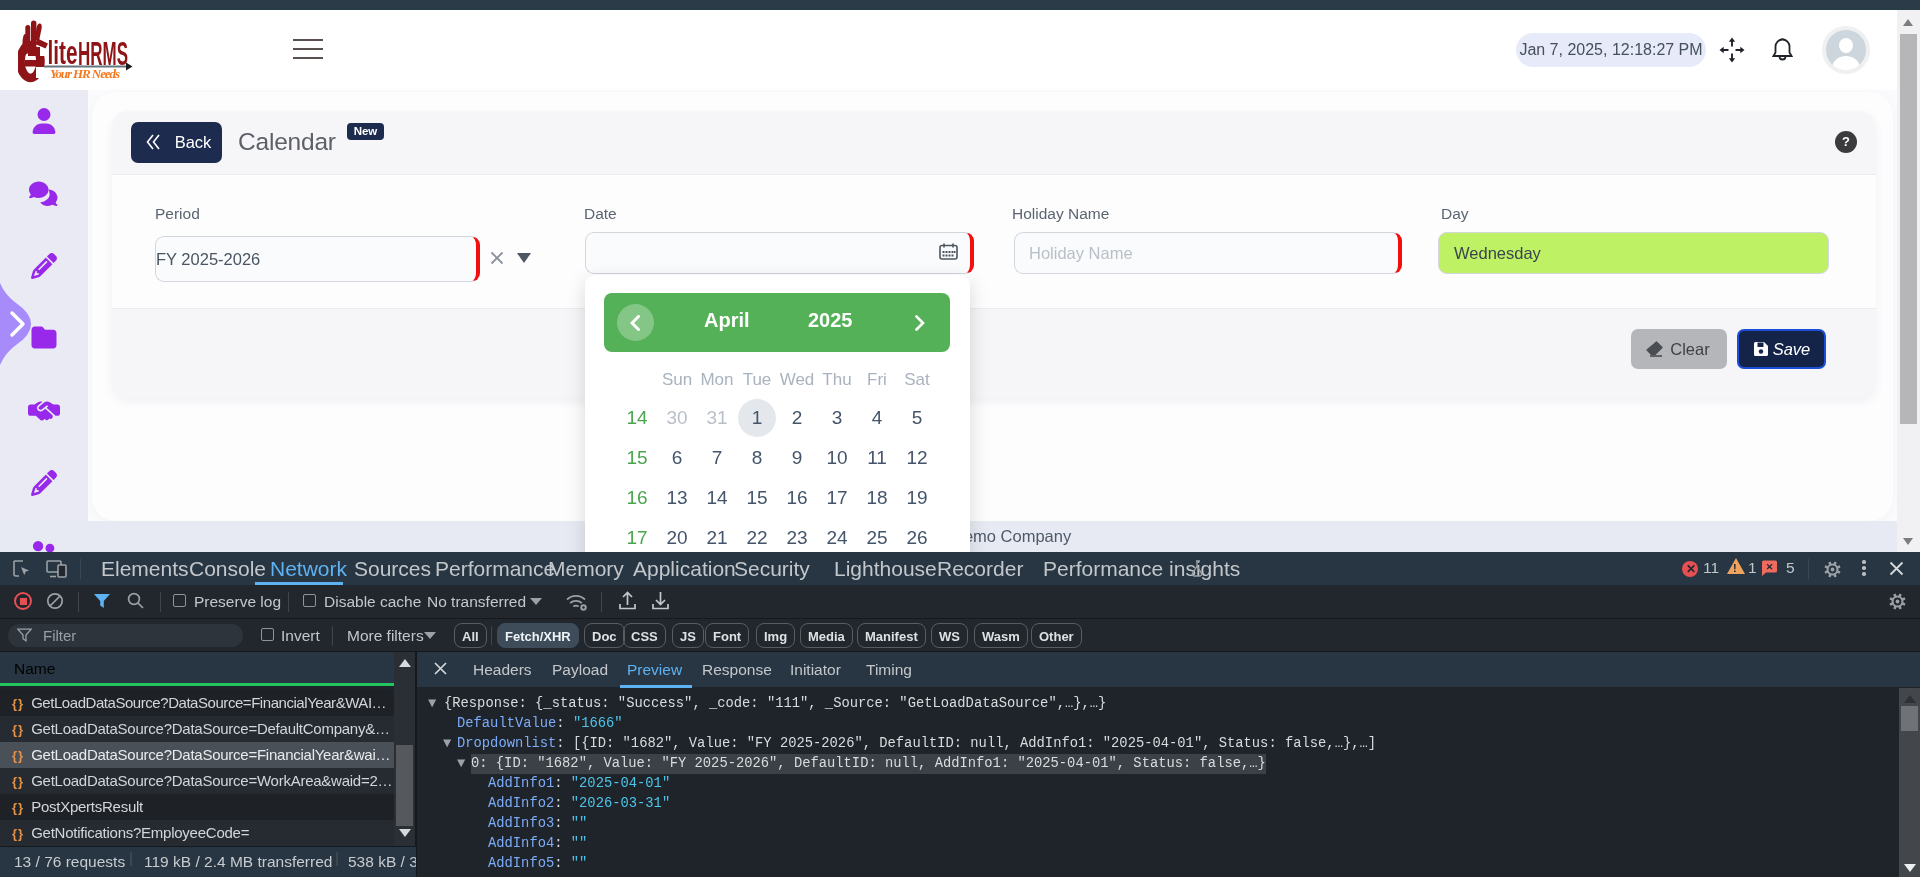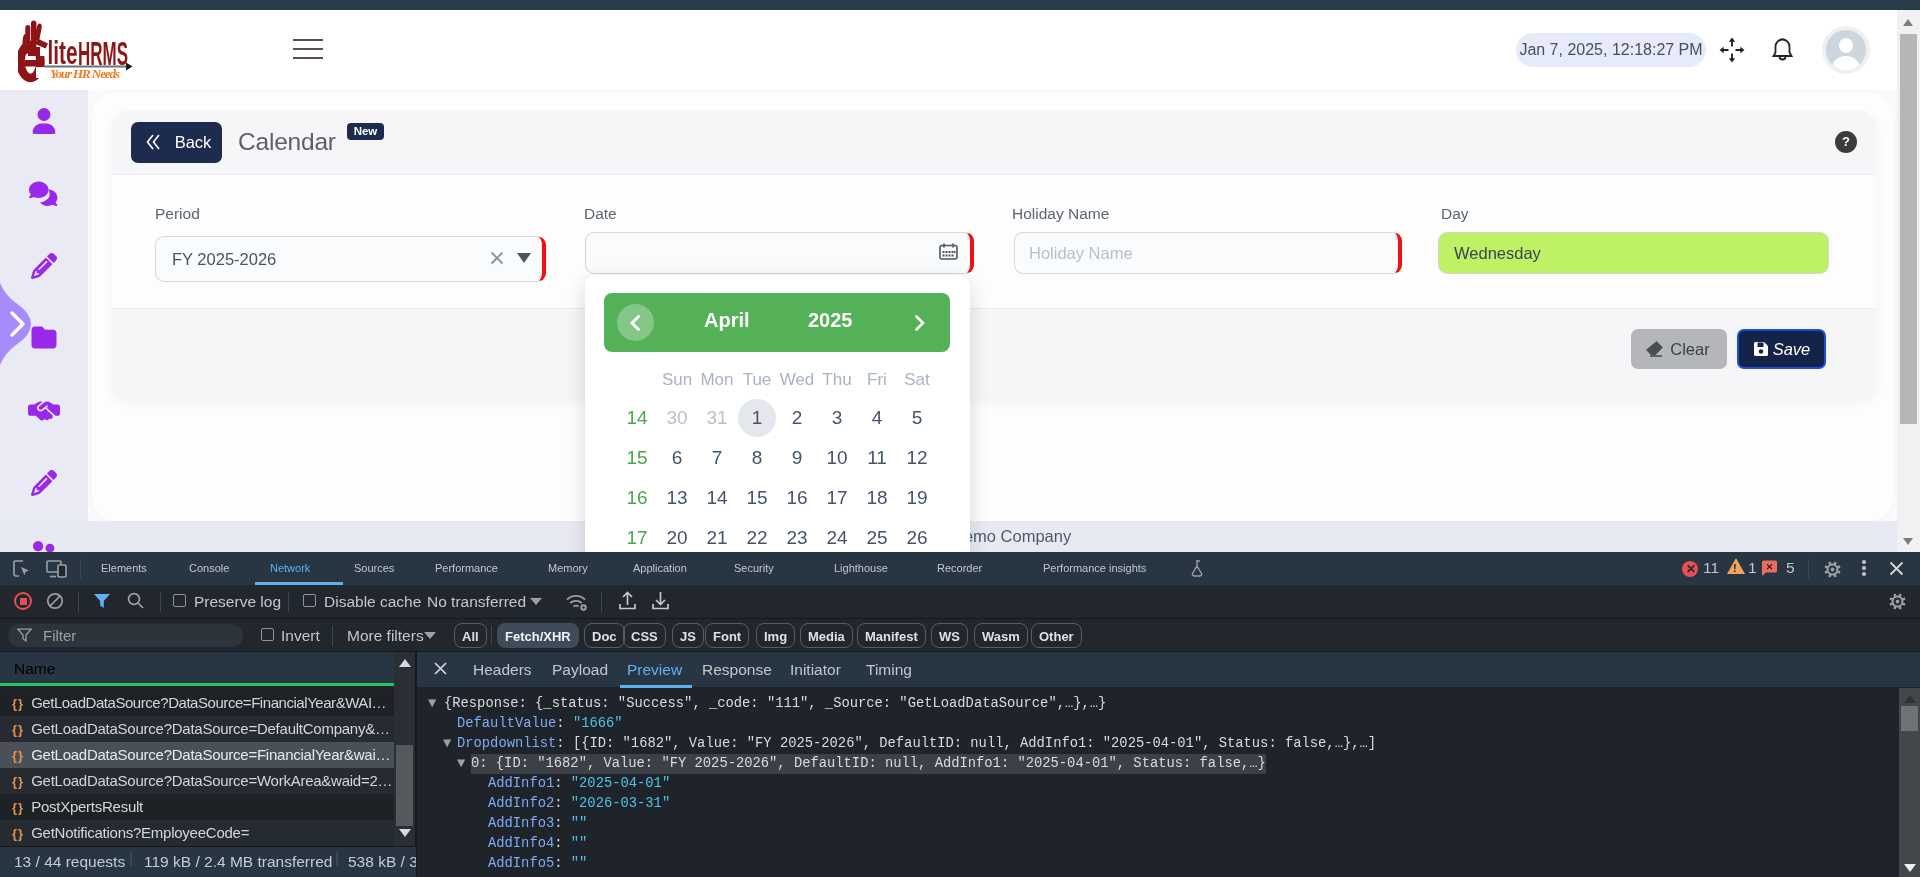--- a/index.html
+++ b/index.html
@@ -62,21 +62,21 @@
   #selday span { position:relative; z-index:1; }
   #selday:before { content:""; position:absolute; left:1px; top:1px; width:38px; height:38px; border-radius:50%;
                    background:#e4e7eb; }
 
   
   #devtools { left:0; top:552px; width:1920px; height:325px; background:#1f242a; color:#ccd0d4; }
   .dt-slate { background:#273642; }
   #dt-tabs { left:0; top:552px; width:1920px; height:33px; }
   #dt-toolbar { left:0; top:585px; width:1920px; height:34px; background:#21272d; border-bottom:1px solid #15191d; }
   #dt-filter { left:0; top:619px; width:1920px; height:33px; background:#21272d; border-bottom:1px solid #15191d; }
-  .dt-tab { position:absolute; top:552px; height:42px; line-height:33px; font-size:11px; color:#c3c7cb; }
+  .dt-tab { position:absolute; top:552px; height:42px; line-height:33px; font-size:21px; color:#c3c7cb; }
   .dt-chip { position:absolute; top:623px; height:25px; line-height:25px; border-radius:8px; font-size:13px;
              font-weight:bold; padding:0 7px; color:#dde1e4; border:1px solid #595d62; }
   #dt-namehead { left:0; top:652px; width:416px; height:34px; line-height:34px; font-size:15.5px; padding-left:14px;
                  border-bottom:3px solid #22c55e; }
   .nrow { position:absolute; left:0; width:394px; height:26px; line-height:26px; font-size:15px; letter-spacing:-0.25px; color:#d2d6da;
           white-space:nowrap; overflow:hidden; }
   #dt-status { left:0; top:846px; width:416px; height:31px; font-size:15.5px; color:#c7cbd0; overflow:hidden; white-space:nowrap; }
 
   #dt-rtabs { left:417px; top:652px; width:1503px; height:35px; }
   .rtab { position:absolute; top:652px; height:35px; line-height:35px; font-size:15.5px; color:#c3c7cb; }
@@ -185,21 +185,21 @@
     </svg><span style="margin-left:33px;">Back</span></div>
 <div id="title" class="abs">Calendar</div>
 <div id="newbadge" class="abs">New</div>
 <div id="helpq" class="abs">?</div>
 
 <div class="abs flabel" style="left:155px;">Period</div>
 <div class="abs flabel" style="left:584px;">Date</div>
 <div class="abs flabel" style="left:1012px;">Holiday Name</div>
 <div class="abs flabel" style="left:1441px;">Day</div>
 
-<div class="abs field redr" style="left:155px; width:391px; top:236px; height:46px; line-height:44px; padding-left:16px;">FY 2025-2026</div>
+<div class="abs field redr" style="left:155px; width:325px; top:236px; height:46px; line-height:44px; ">FY 2025-2026</div>
 <svg class="abs" style="left:490px; top:251px;" width="14" height="14" viewBox="0 0 14 14">
     <path d="M1.5 1.5 L12.5 12.5 M12.5 1.5 L1.5 12.5" stroke="#8a919c" stroke-width="1.8"></path>
   </svg>
 <div class="abs" style="left:517px; top:253px; width:0; height:0; border-left:7.5px solid transparent; border-right:7.5px solid transparent; border-top:10px solid #4d5662;"></div>
 <div class="abs field redr" style="left:585px; width:389px;"></div>
 <svg class="abs" style="left:939px; top:243px;" width="19" height="17" viewBox="0 0 19 17">
   <rect x="1" y="2.5" width="17" height="13.5" rx="2" stroke="#4d565f" stroke-width="1.6" fill="none"></rect>
   <path d="M5 0.5 v4 M14 0.5 v4" stroke="#4d565f" stroke-width="1.6"></path>
   <g fill="#4d565f">
     <rect x="3.5" y="8" width="2" height="2"></rect>
@@ -423,21 +423,21 @@
 <div class="nrow" style="top:794px; background:#1e2227;"><span class="nico">{}</span>PostXpertsResult</div>
 <div class="nrow" style="top:820px; background:#262b31;"><span class="nico">{}</span>GetNotifications?EmployeeCode=</div>
 
 <div class="abs" style="left:394px; top:652px; width:21px; height:194px; background:#2a2f35;"></div>
 <div class="abs" style="left:399px; top:659px; width:0; height:0; border-left:6px solid transparent; border-right:6px solid transparent; border-bottom:8px solid #d6d9dc;"></div>
 <div class="abs" style="left:396px; top:745px; width:17px; height:81px; background:#55595e;"></div>
 <div class="abs" style="left:399px; top:829px; width:0; height:0; border-left:6px solid transparent; border-right:6px solid transparent; border-top:8px solid #d6d9dc;"></div>
 <div class="abs" style="left:415px; top:652px; width:2px; height:225px; background:#15191d;"></div>
 
 <div id="dt-status" class="abs dt-slate" style="border-top:1px solid #15191d;">
-  <span style="position:absolute; left:14px; top:6px;">13 / 44 requests</span>
+  <span style="position:absolute; left:14px; top:6px;">13 / 76 requests</span>
   <span style="position:absolute; left:129px; top:2px; color:#4a5258;">|</span>
   <span style="position:absolute; left:144px; top:6px;">119 kB / 2.4 MB transferred</span>
   <span style="position:absolute; left:335px; top:2px; color:#4a5258;">|</span>
   <span style="position:absolute; left:348px; top:6px;">538 kB / 3</span>
 </div>
 
 <div id="dt-rtabs" class="abs dt-slate"></div>
 <svg class="abs" style="left:434px; top:662px;" width="13" height="13" viewBox="0 0 13 13">
     <path d="M1 1 L12 12 M12 1 L1 12" stroke="#d4d8db" stroke-width="1.7"></path>
   </svg>

